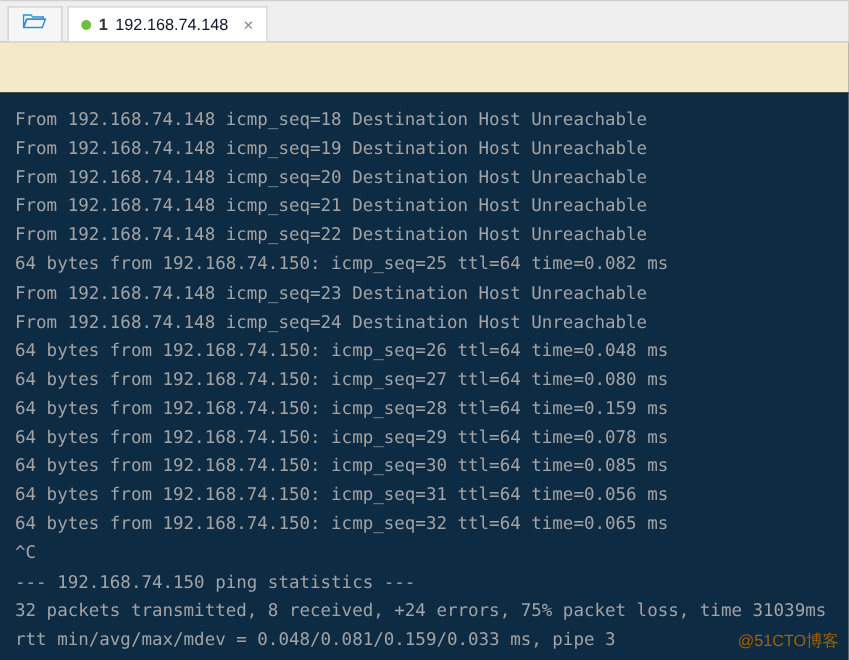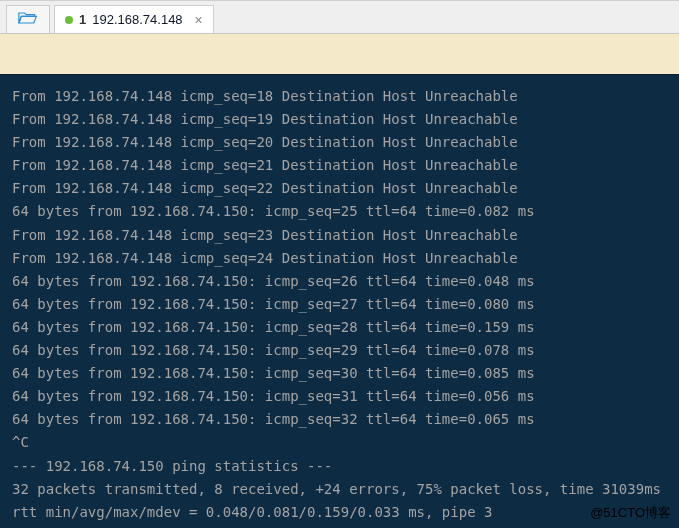--- a/index.html
+++ b/index.html
@@ -60,21 +60,21 @@
     white-space: pre;
     height: 478px;
     overflow: hidden;
     border-top: 1px solid #0a2236;
     margin-top: 40px;
   }
   .watermark {
     position: absolute;
     right: 8px;
     bottom: 6px;
-    color: #000000;
+    color: #a16207;
     font-size: 13px;
     font-family: "Microsoft YaHei","Segoe UI",sans-serif;
   }
 </style>
 </head>
 <body>
 
 <div class="tabbar">
   <div class="folder-btn">
     <span>

